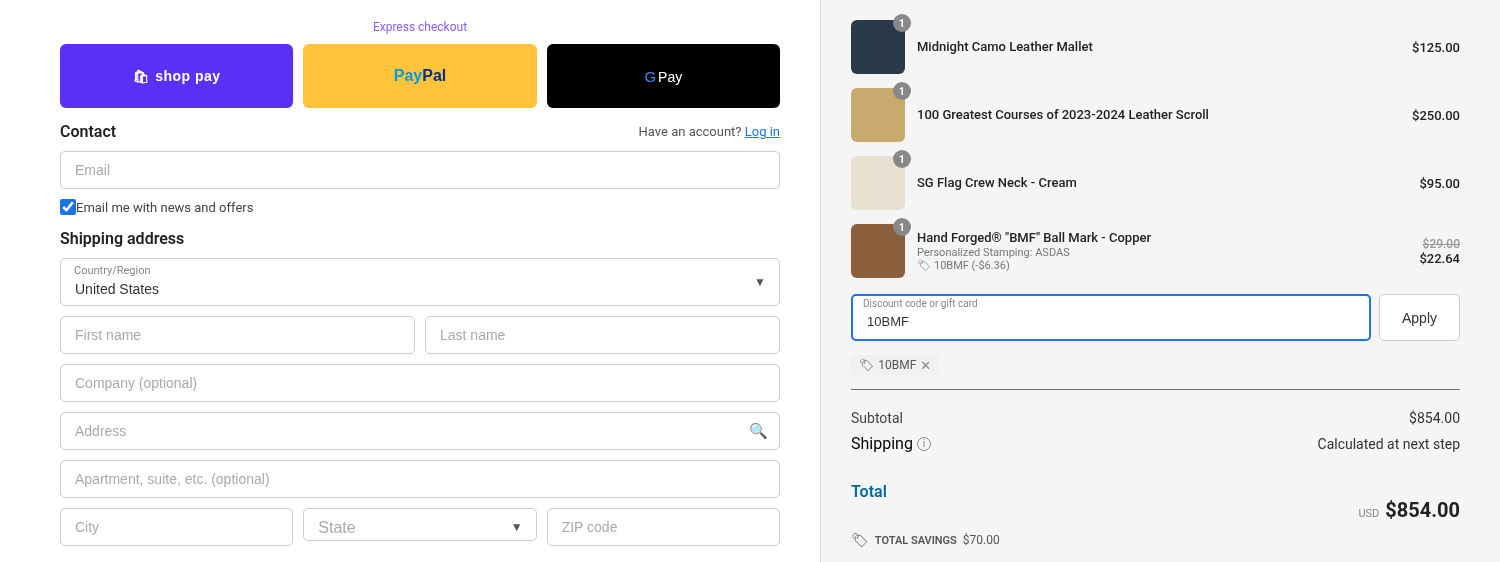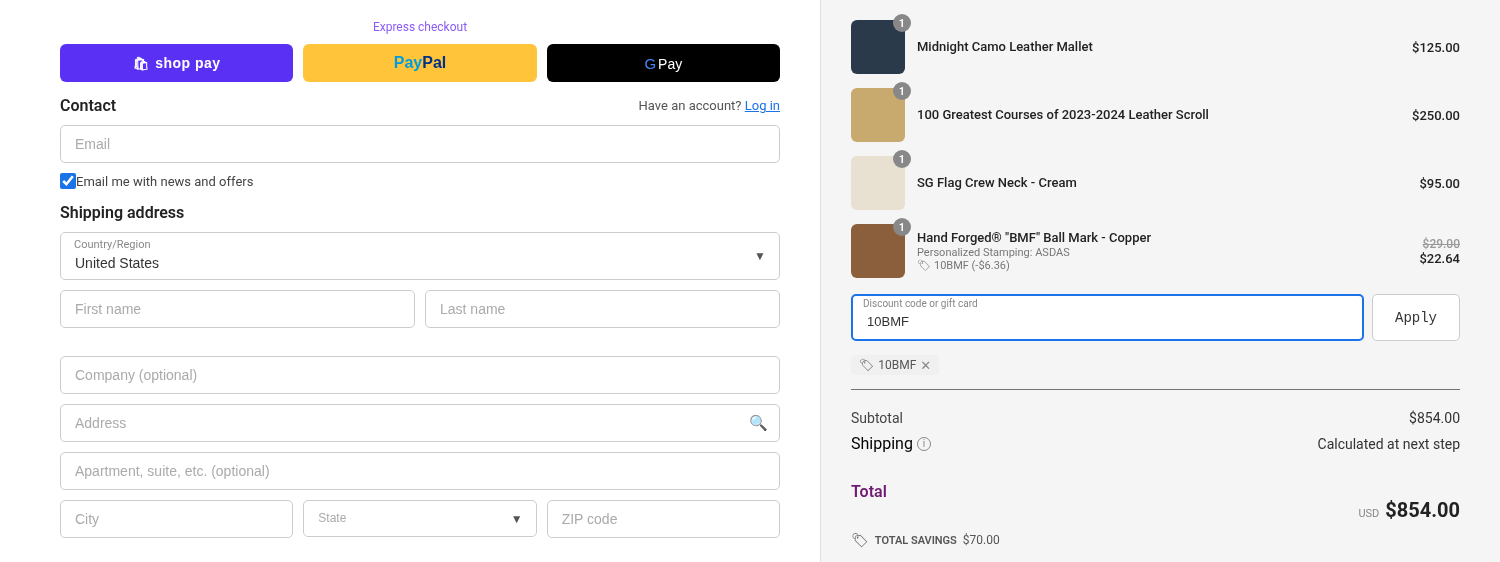--- a/index.html
+++ b/index.html
@@ -56,21 +56,21 @@
       gap: 6px;
       font-weight: 600;
     }
 
     .btn-paypal {
       flex: 1;
       background: #ffc439;
       color: #003087;
       border: none;
       border-radius: 6px;
-      padding: 10px 16px;
+      padding: 23px 16px;
       font-size: 15px;
       cursor: pointer;
       display: flex;
       align-items: center;
       justify-content: center;
       font-weight: 700;
     }
 
     .btn-gpay {
       flex: 1;
@@ -205,21 +205,21 @@
     }
 
     .name-row {
       display: flex;
       gap: 10px;
       margin-bottom: 10px;
     }
 
     .name-row .input-wrapper {
       flex: 1;
-      margin-bottom: 18px;
+      margin-bottom: 0;
     }
 
     
     .address-wrapper {
       position: relative;
       margin-bottom: 10px;
     }
 
     .address-wrapper .form-input {
       padding-right: 40px;
@@ -245,22 +245,22 @@
 
     .state-wrapper {
       flex: 1;
       position: relative;
     }
 
     .state-select {
       width: 100%;
       border: 1px solid #ccc;
       border-radius: 5px;
-      padding: 10px 28px 11px 14px;
-      font-size: 12px;
+      padding: 10px 28px 4px 14px;
+      font-size: 16px;
       color: #aaa;
       background: #fff;
       appearance: none;
       -webkit-appearance: none;
       cursor: pointer;
     }
 
     .zip-input { flex: 1; }
 
     
@@ -392,21 +392,20 @@
 
     .apply-btn {
       background: #fff;
       border: 1px solid #ccc;
       border-radius: 5px;
       padding: 1px 22px;
       font-size: 14px;
       color: #333;
       cursor: pointer;
       font-weight: 500;
-      font-family: Liberation Mono, monospace;
     }
 
     
     .applied-discount {
       display: flex;
       align-items: center;
       gap: 6px;
       margin-bottom: 14px;
     }
 
@@ -473,21 +472,21 @@
     .grand-total-row {
       display: flex;
       justify-content: space-between;
       align-items: center;
       margin-bottom: 10px;
     }
 
     .grand-total-label {
       font-size: 16px;
       font-weight: 600;
-      color: #701a75;
+      color: #0369a1;
     }
 
     .grand-total-value-wrapper {
       display: flex;
       align-items: baseline;
       gap: 6px;
     }
 
     .grand-total-currency {
       font-size: 11px;

